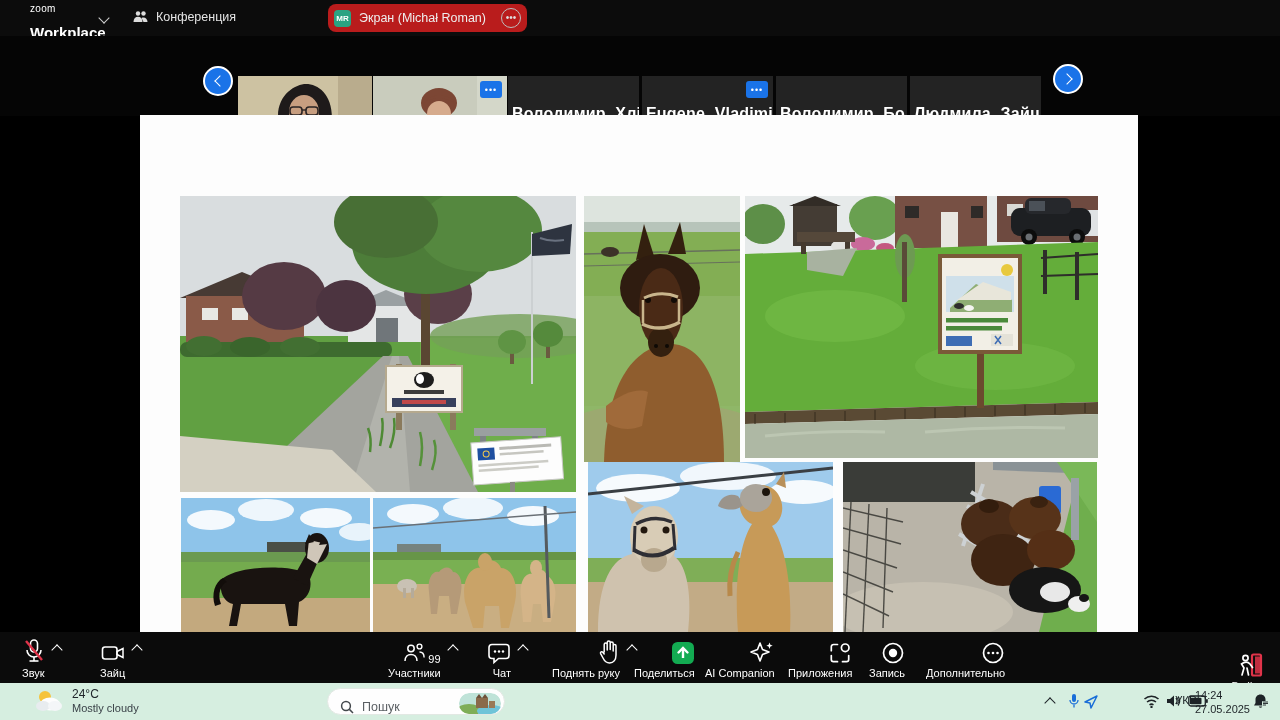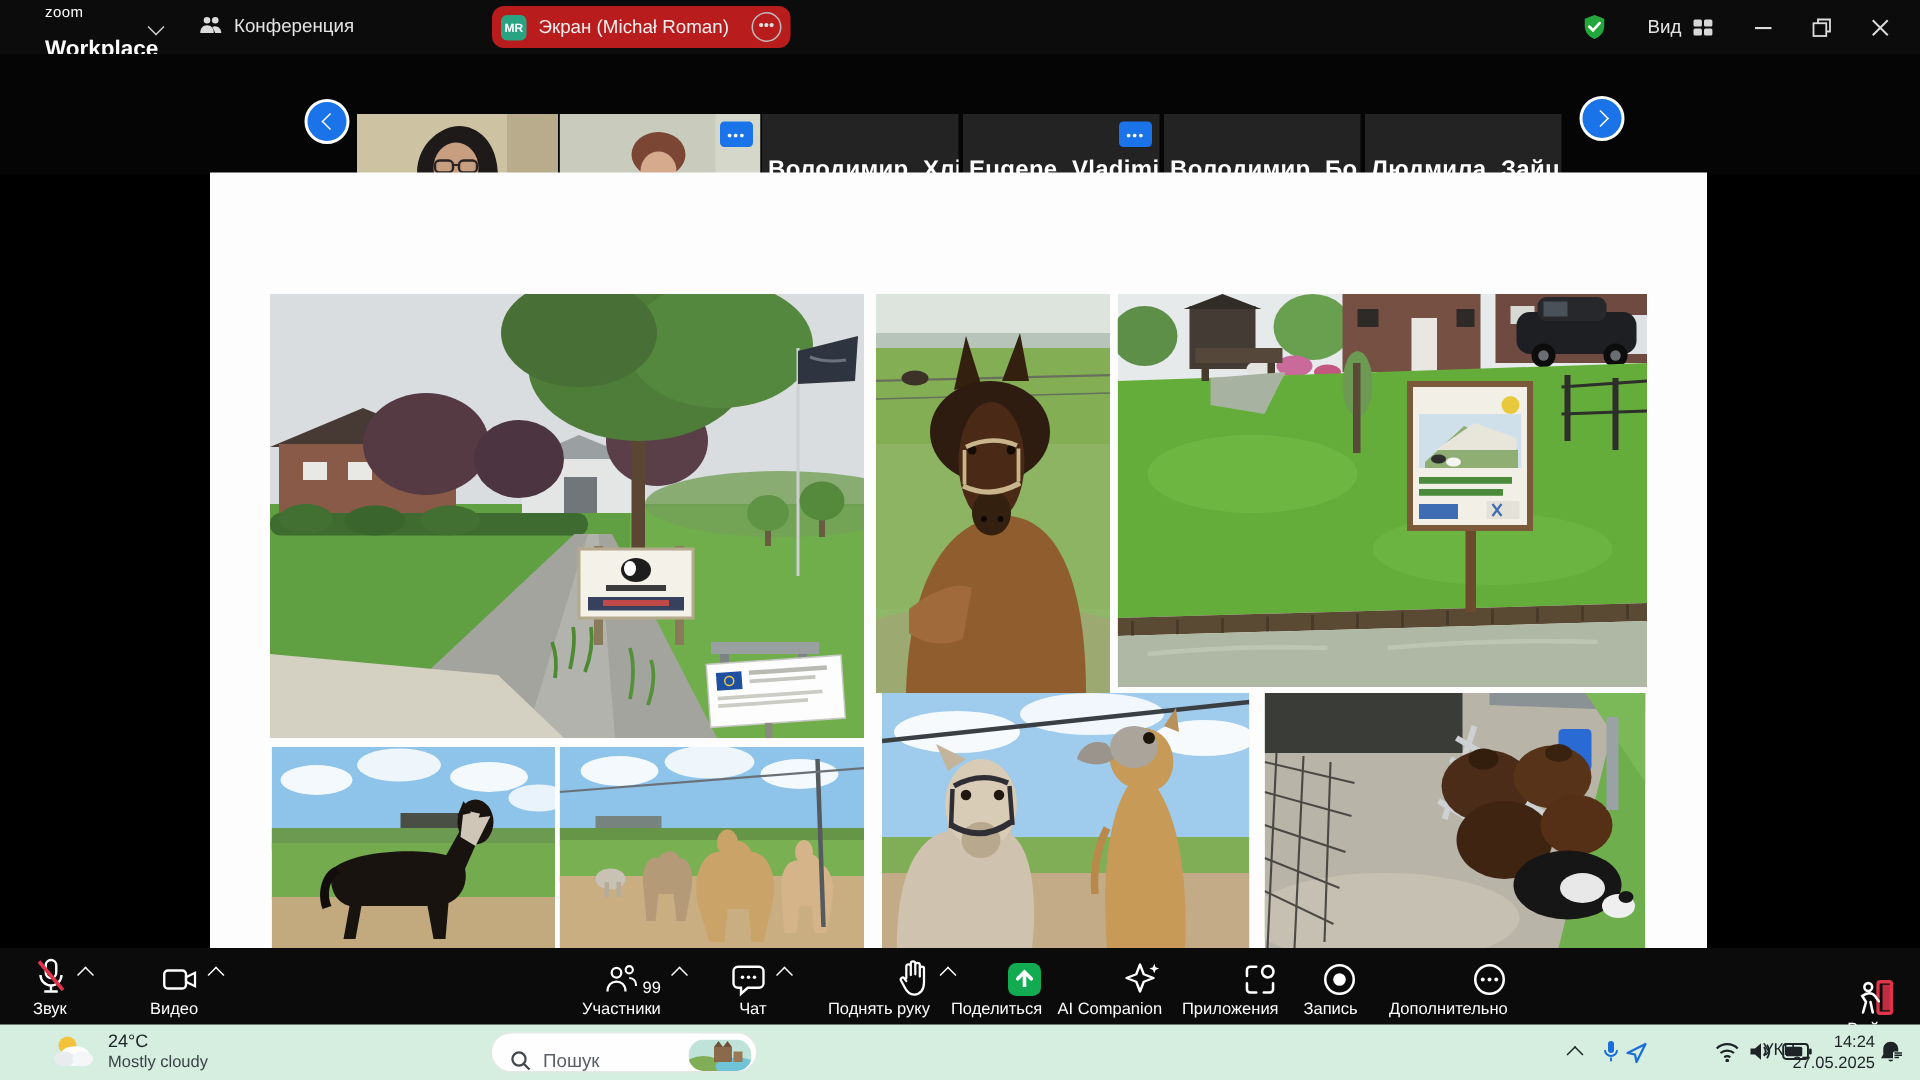--- a/index.html
+++ b/index.html
@@ -59,21 +59,21 @@
 
   
   .taskbar{left:0;top:683px;width:1280px;height:37px;background:#d6eee0;}
   .weather{left:34px;top:4px;display:flex;align-items:center;gap:8px;color:#20262b;}
   .weather .t1{font-size:12px;line-height:1.25;}
   .weather .t2{font-size:11px;color:#3a4248;line-height:1.25;}
   .search-pill{left:327px;top:5px;width:178px;height:27px;background:#fefefe;border:1px solid #e2e8e3;
                border-radius:14px;display:flex;align-items:flex-end;gap:8px;padding:0 3px 0 12px;box-sizing:border-box;}
   .search-pill .ph{font-size:12.5px;color:#5a5f63;flex:1;}
   .tray-txt{font-size:11.5px;color:#1d2327;}
-  .clock{right:22px;top:5px;text-align:right;font-size:11px;color:#1d2327;line-height:1.3;}
+  .clock{right:22px;top:5px;text-align:left;font-size:11px;color:#1d2327;line-height:1.3;}
 </style>
 </head>
 <body>
 
 <div id="stage">
 
   <div class="abs titlebar">
     <div class="abs brand">
       <div class="brand-small">zoom</div>
       <div class="brand-large">Workplace</div>
@@ -85,45 +85,20 @@
           <circle cx="11.5" cy="4.5" r="2.2" fill="#dcdcdc"></circle>
         <path d="M1.5,13 c0-3.4 2-5.2 4.5-5.2 s4.5,1.8 4.5,5.2 z" fill="#dcdcdc"></path>
         <path d="M9.5,9 c2.8-1.5 6,0.6 6,4 h-4" fill="#dcdcdc"></path>
       </svg>
       <span>Конференция</span>
     </div>
     <div class="abs screen-tab">
       <span class="mr-avatar">MR</span>
       <span>Экран (Michał Roman)</span>
       <span class="ellipsis-btn">•••</span>
-    </div>
-    <div class="abs winctl" style="right:20px;top:0;height:36px;">
-      <svg width="18" height="18" viewBox="0 0 18 18">
-        <path d="M9,1 L15.5,3.5 V8 C15.5,12.5 12.8,15.6 9,17 C5.2,15.6 2.5,12.5 2.5,8 V3.5 Z" fill="#23a73c"></path>
-        <path d="M5.6,8.8 L8,11.2 L12.4,6.4" stroke="#fff" stroke-width="1.8" fill="none" stroke-linecap="round"></path>
-      </svg>
-      <div class="tb-item">
-        <span>Вид</span>
-        <svg width="15" height="13" viewBox="0 0 15 13">
-          <rect x="1" y="1" width="5.6" height="4.6" rx="1" fill="#d8d8d8"></rect>
-          <rect x="8" y="1" width="5.6" height="4.6" rx="1" fill="#d8d8d8"></rect>
-          <rect x="1" y="7" width="5.6" height="4.6" rx="1" fill="#d8d8d8"></rect>
-          <rect x="8" y="7" width="5.6" height="4.6" rx="1" fill="#d8d8d8"></rect>
-        </svg>
-      </div>
-      <svg width="13" height="13" viewBox="0 0 13 13">
-        <rect x="1" y="6" width="11" height="1.4" fill="#dcdcdc"></rect>
-      </svg>
-      <svg width="13" height="13" viewBox="0 0 13 13">
-        <rect x="1" y="3.5" width="8.5" height="8.5" fill="none" stroke="#dcdcdc" stroke-width="1.2"></rect>
-        <path d="M4,3.5 V1 H12 V9 H9.5" fill="none" stroke="#dcdcdc" stroke-width="1.2"></path>
-      </svg>
-      <svg width="13" height="13" viewBox="0 0 13 13">
-        <path d="M1.5,1.5 L11.5,11.5 M11.5,1.5 L1.5,11.5" stroke="#dcdcdc" stroke-width="1.3"></path>
-      </svg>
     </div>
   </div>
 
   <div class="abs" style="left:0;top:36px;width:1280px;height:80px;background:#050505;">
 
     <div class="abs nav-arrow" style="left:203px;top:30px;">
       <span class="chev" style="transform:rotate(45deg);margin-left:3px;"></span>
     </div>
 
     <div class="abs strip-tile vid-tile" style="left:238px;">
@@ -542,21 +517,21 @@
     </div>
 
     <div class="abs tool-row" style="left:100px;top:6px;">
       <div class="tool">
         <div class="ic">
           <svg width="24" height="24" viewBox="0 0 24 24">
             <rect x="1.5" y="6" width="14.5" height="12" rx="2.5" fill="none" stroke="#fff" stroke-width="1.6"></rect>
             <polygon points="16,10.5 22,7.5 22,16.5 16,13.5" fill="none" stroke="#fff" stroke-width="1.5"></polygon>
           </svg>
         </div>
-        <div class="lbl">Видео</div>
+        <div class="lbl">Зайц</div>
       </div>
       <span class="tchev"></span>
     </div>
 
     <div class="abs tool-row" style="left:388px;top:6px;">
       <div class="tool">
         <div class="ic" style="display:flex;align-items:flex-end;">
           <svg width="22" height="24" viewBox="0 0 22 24">
             <circle cx="8" cy="7.5" r="3.2" fill="none" stroke="#fff" stroke-width="1.5"></circle>
             <path d="M2,20 c0-4.4 2.8-6.6 6-6.6 s6,2.2 6,6.6" fill="none" stroke="#fff" stroke-width="1.5"></path>

